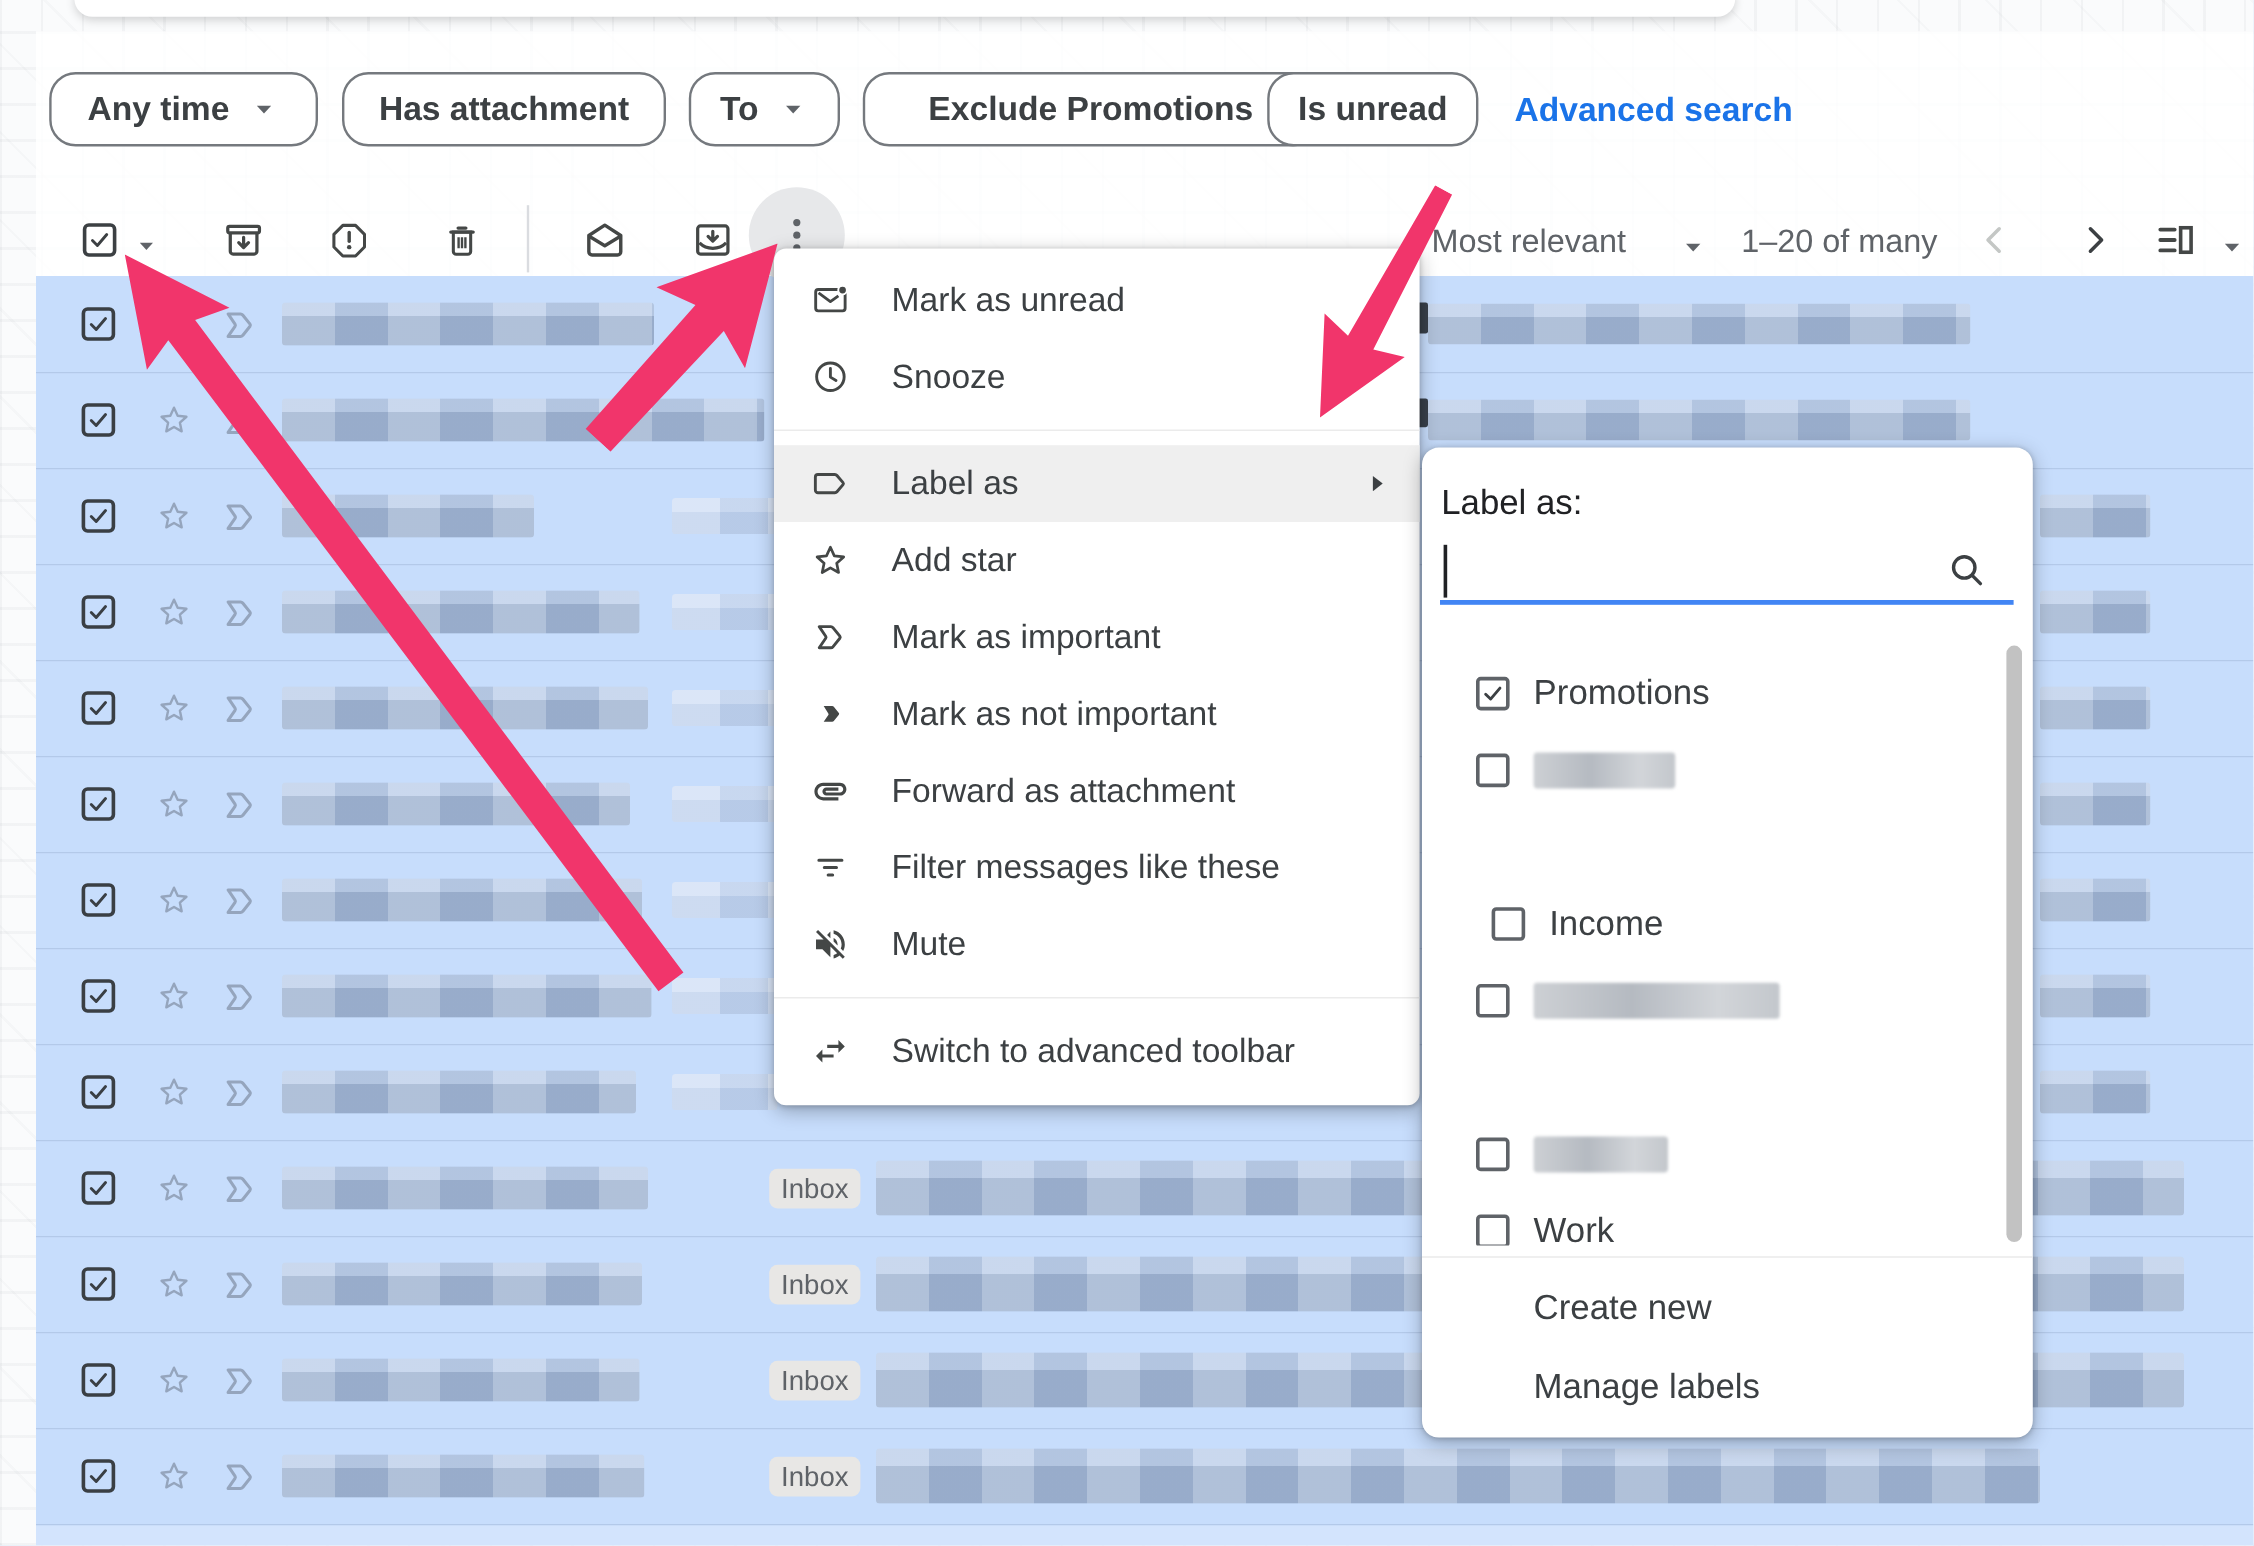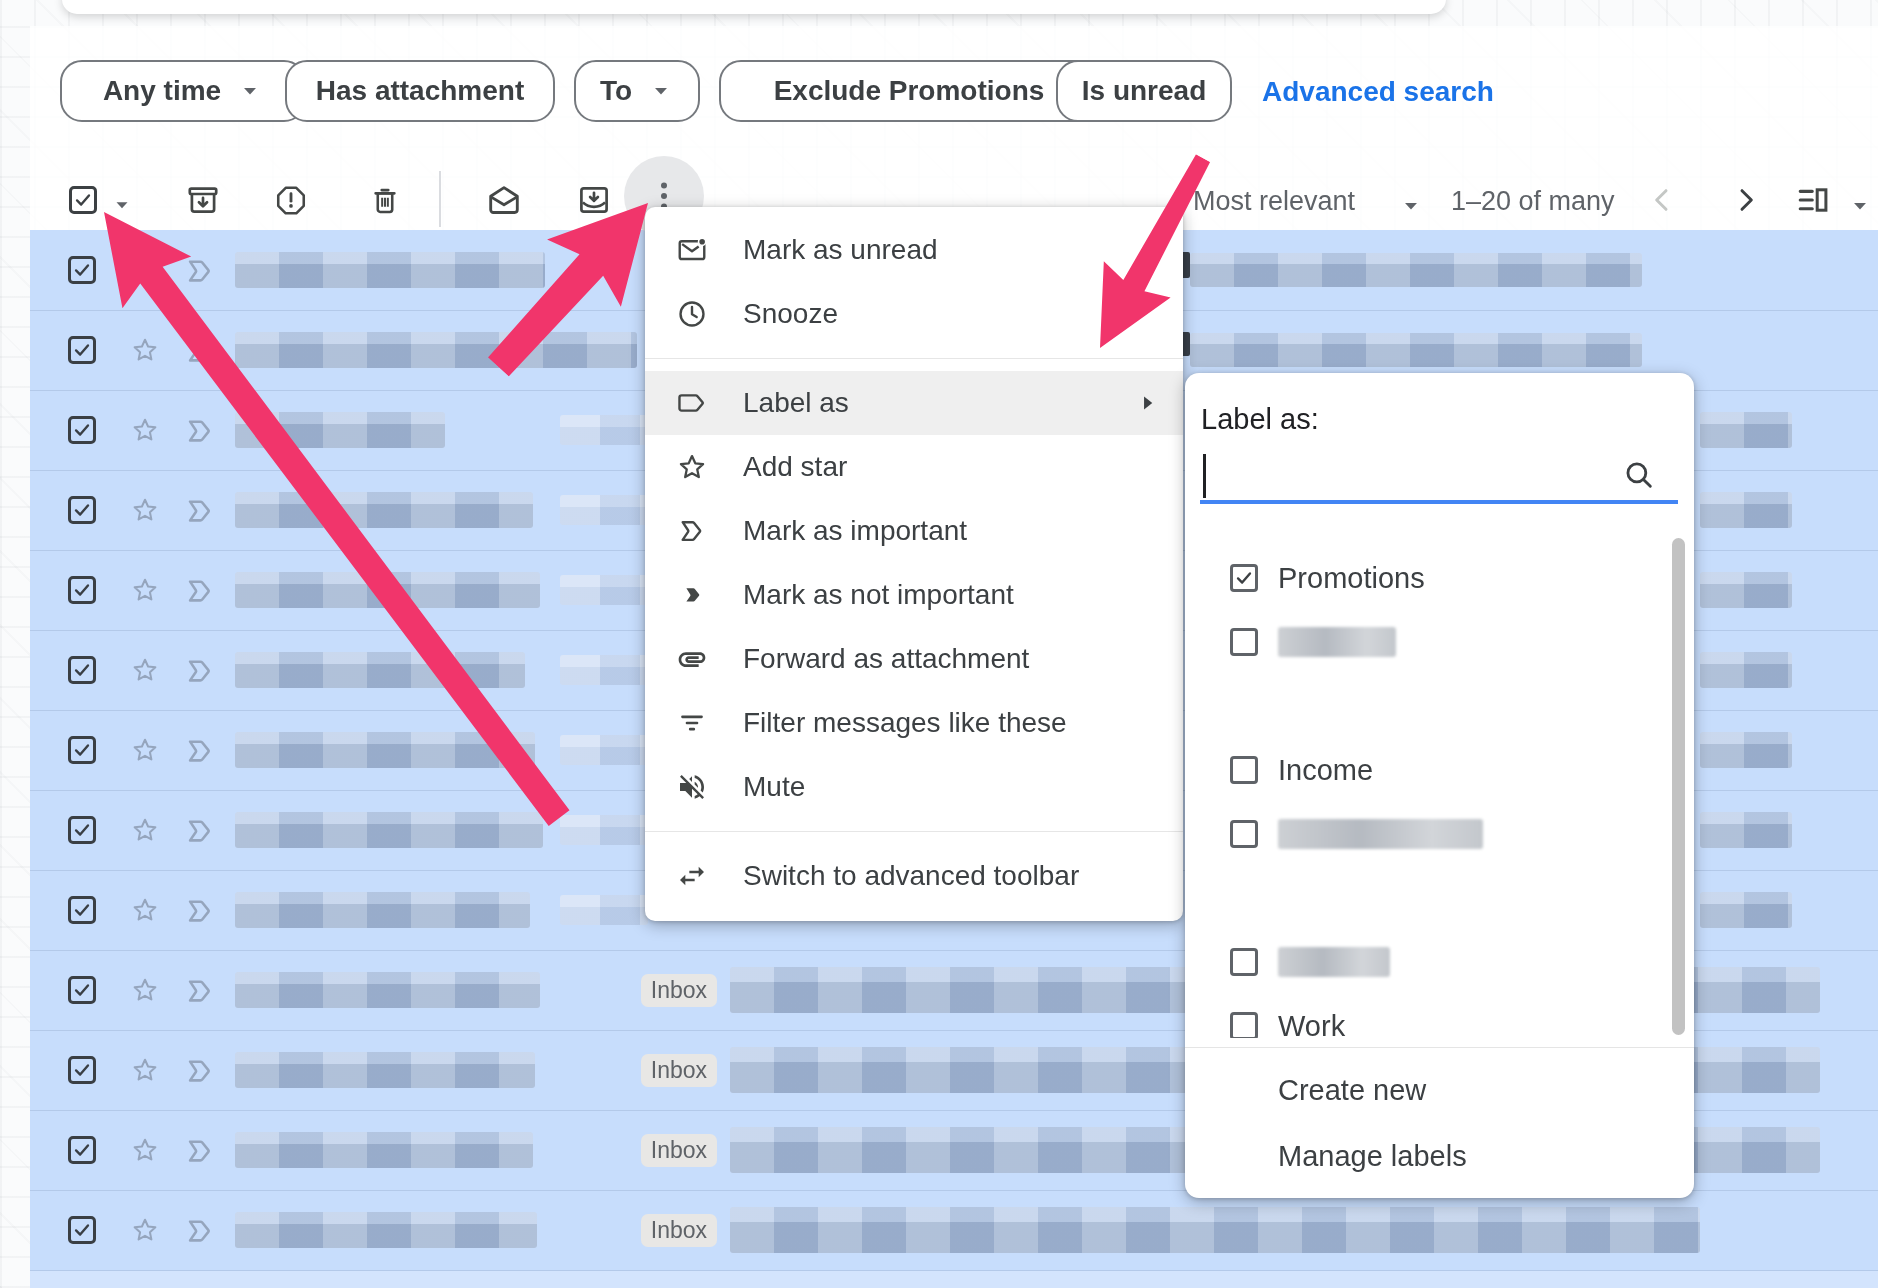--- a/index.html
+++ b/index.html
@@ -91,21 +91,21 @@
 </style>
 </head>
 <body>
 
 <div id="stage">
 
   <div class="abs" id="window-bar"></div>
   <div class="abs" id="top-overlay"></div>
 
   <div id="chip-layer">
-      <div class="chip abs" style="left: 60px; width: 246px;">
+      <div class="chip abs" style="left: 41px; width: 224px;">
         <span>Any time</span>
         <span style="display: inline-block; width: 26px; height: 26px; color: rgb(95, 99, 104);">
           <svg viewBox="0 0 24 24" width="100%" height="100%" fill="none" stroke="none">
             <path d="M6.5 9.3h11L12 15.3z" fill="currentColor"></path>
           </svg>
         </span>
       </div>
       <div class="chip abs" style="left: 285px; width: 270px;">
         <span>Has attachment</span>
       </div>
@@ -599,21 +599,21 @@
             <svg viewBox="0 0 24 24" width="100%" height="100%" fill="none" stroke="none">
               <path d="M5.5 12.5 10 17 18.5 7" stroke="currentColor" stroke-width="2.6" stroke-linecap="round" stroke-linejoin="round"></path>
             </svg>
           </div>
           <span class="lp-name">Promotions</span>
         </div>
         <div class="lp-item" style="top: 90px;">
           <div class="cb"></div>
           <div class="lbl-blur" style="width: 118px;"></div>
         </div>
-        <div class="lp-item" style="top: 218px;">
+        <div class="lp-item" style="top: 218px; padding-left: 13px;">
           <div class="cb"></div>
           <span class="lp-name">Income</span>
         </div>
         <div class="lp-item" style="top: 282px;">
           <div class="cb"></div>
           <div class="lbl-blur" style="width: 205px;"></div>
         </div>
         <div class="lp-item" style="top: 410px;">
           <div class="cb"></div>
           <div class="lbl-blur" style="width: 112px;"></div>

